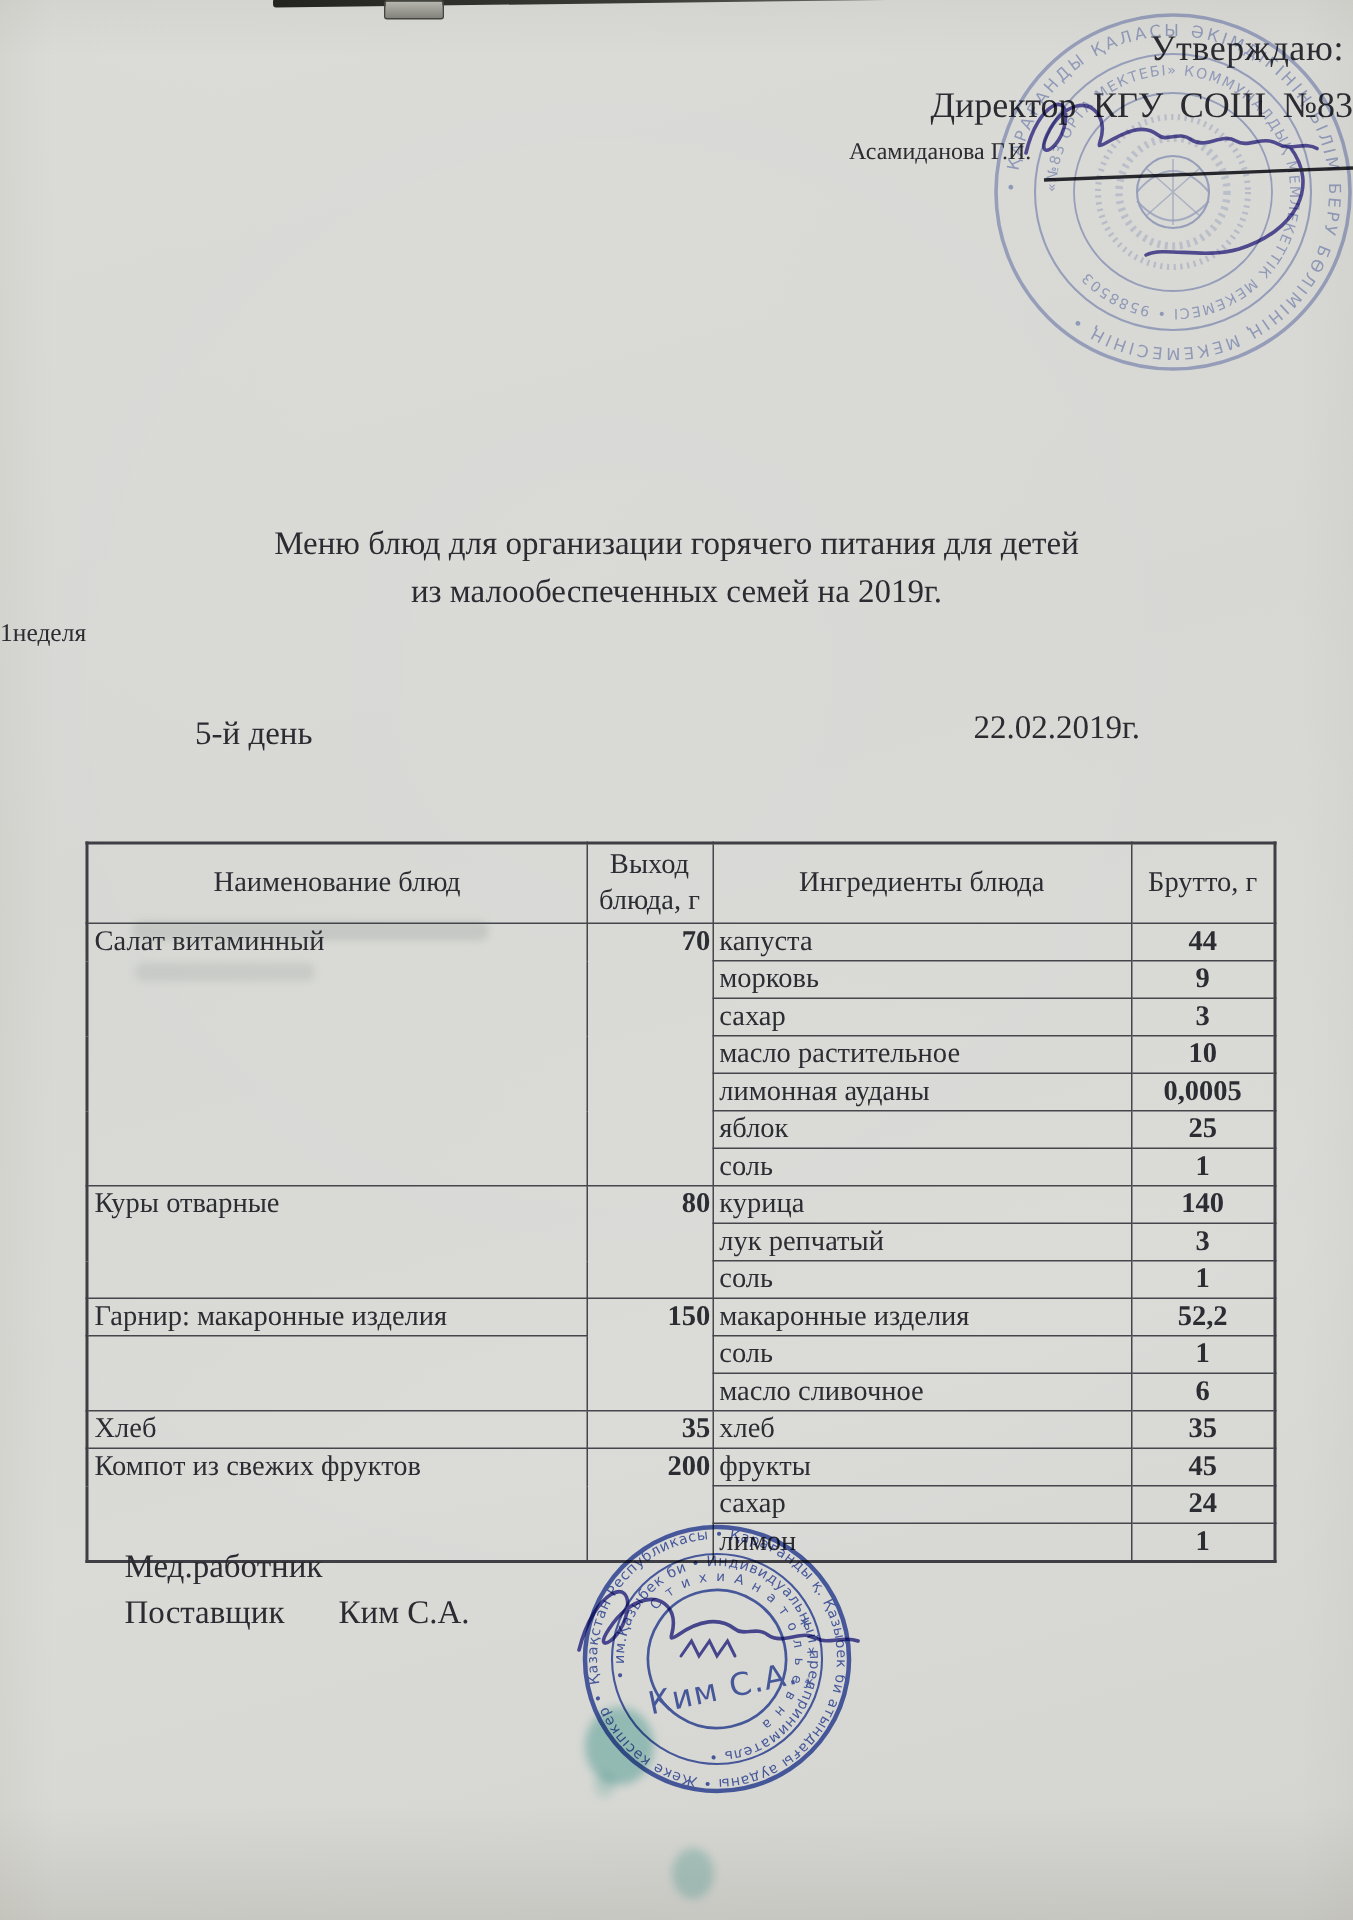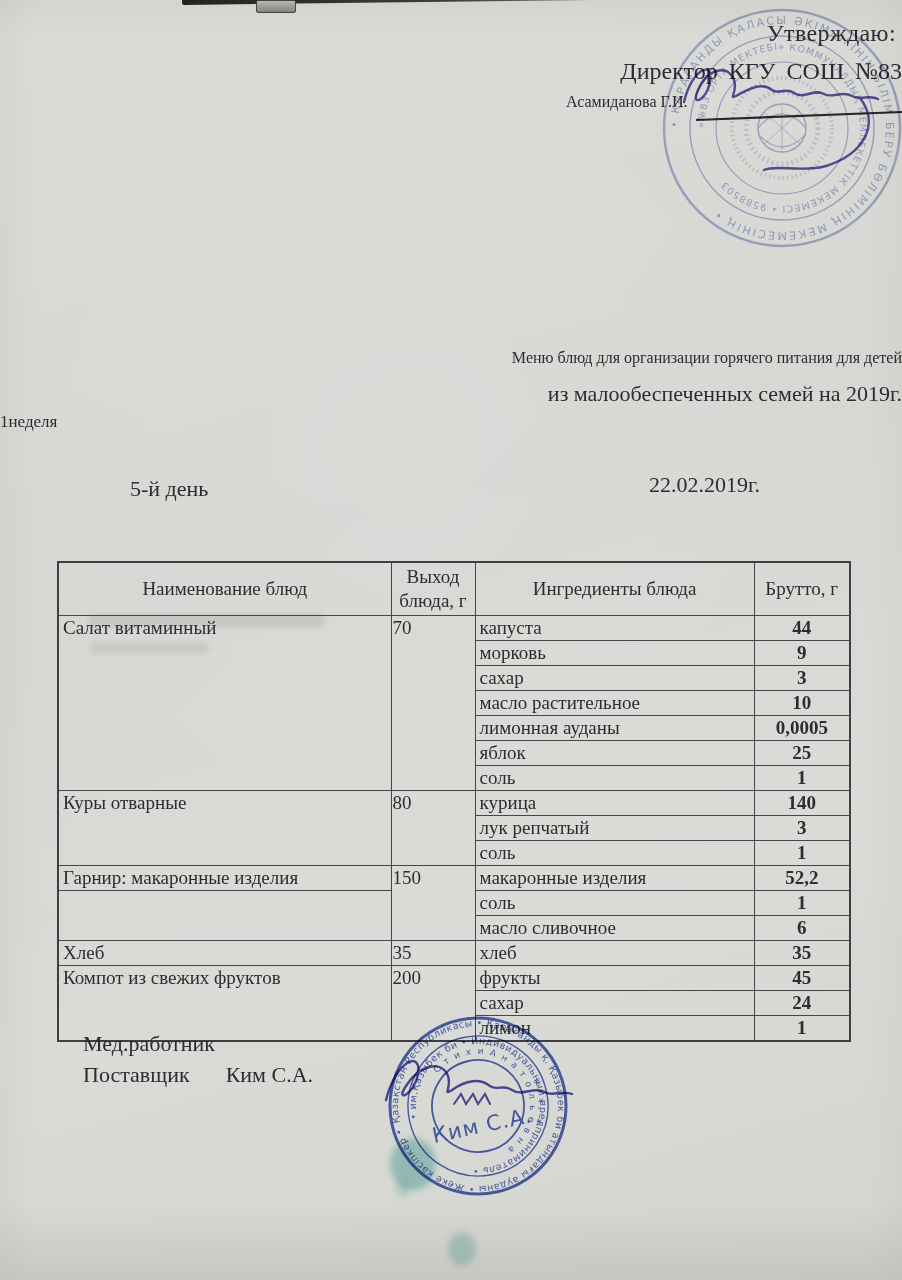--- a/index.html
+++ b/index.html
@@ -17,34 +17,34 @@
   .clip-strip{left:182px;top:-1px;width:430px;height:6px;
     background:linear-gradient(to right,#23231f 0%,#3c3c38 60%,#6d6d66 95%,rgba(109,109,102,0));
     transform:rotate(-0.7deg);transform-origin:left top;border-radius:2px;}
   .clip-metal{left:256px;top:0;width:38px;height:11px;background:linear-gradient(#b7b7b0,#83837c);
     border:1px solid #45453f;border-radius:2px;}
   
   .approve{top:20px;right:6px;font-size:24px;letter-spacing:0.4px;}
   .director{top:58px;right:0px;font-size:24px;word-spacing:5px;}
   .dirname{left:566px;top:93px;font-size:16px;}
   
-  .title1{left:0;right:0;top:349px;text-align:right;font-size:16px;}
-  .title2{left:0;right:0;top:381px;text-align:right;font-size:22px;}
+  .title1{left:0;right:0;top:349px;text-align:center;font-size:22px;}
+  .title2{left:0;right:0;top:381px;text-align:center;font-size:22px;}
   .title3{left:0;right:0;top:412px;font-size:17px;}
   .dayrow-day{left:82px;top:476px;font-size:22px;margin-left:48px;}
   .dayrow-date{left:649px;top:472px;font-size:22px;}
   
   table.menu{position:absolute;left:57px;top:525px;width:792px;border-collapse:collapse;table-layout:fixed;
     font-size:19px;line-height:22px;color:#2c2c33;margin-top:36px;}
   table.menu th,table.menu td{border:1.6px solid #45454b;overflow:hidden;}
   table.menu{border:2px solid #3e3e44;}
   table.menu th{font-weight:normal;height:52px;text-align:center;vertical-align:middle;line-height:1.25;padding:0 2px;}
   table.menu tbody tr{height:23px;}
   td.dish{text-align:left;vertical-align:top;padding:1px 4px;}
-  td.out{text-align:left;vertical-align:top;padding-top:1px;}
+  td.out{text-align:right;vertical-align:top;padding-top:1px;font-weight:bold;}
   td.ing{text-align:left;padding:0 4px;}
   td.gr{text-align:center;font-weight:bold;}
   
   .med{left:83px;top:1031px;font-size:22px;}
   .supplier{left:83px;top:1062px;font-size:22px;display:flex;gap:36px;}
   
   .ghost{left:88px;top:608px;width:250px;height:58px;filter:blur(2.5px);}
   .ghost .g1{position:absolute;left:0;top:6px;width:238px;height:13px;background:rgba(128,138,131,0.22);border-radius:7px;}
   .ghost .g2{position:absolute;left:2px;top:34px;width:120px;height:12px;background:rgba(128,138,131,0.18);border-radius:6px;}
   

